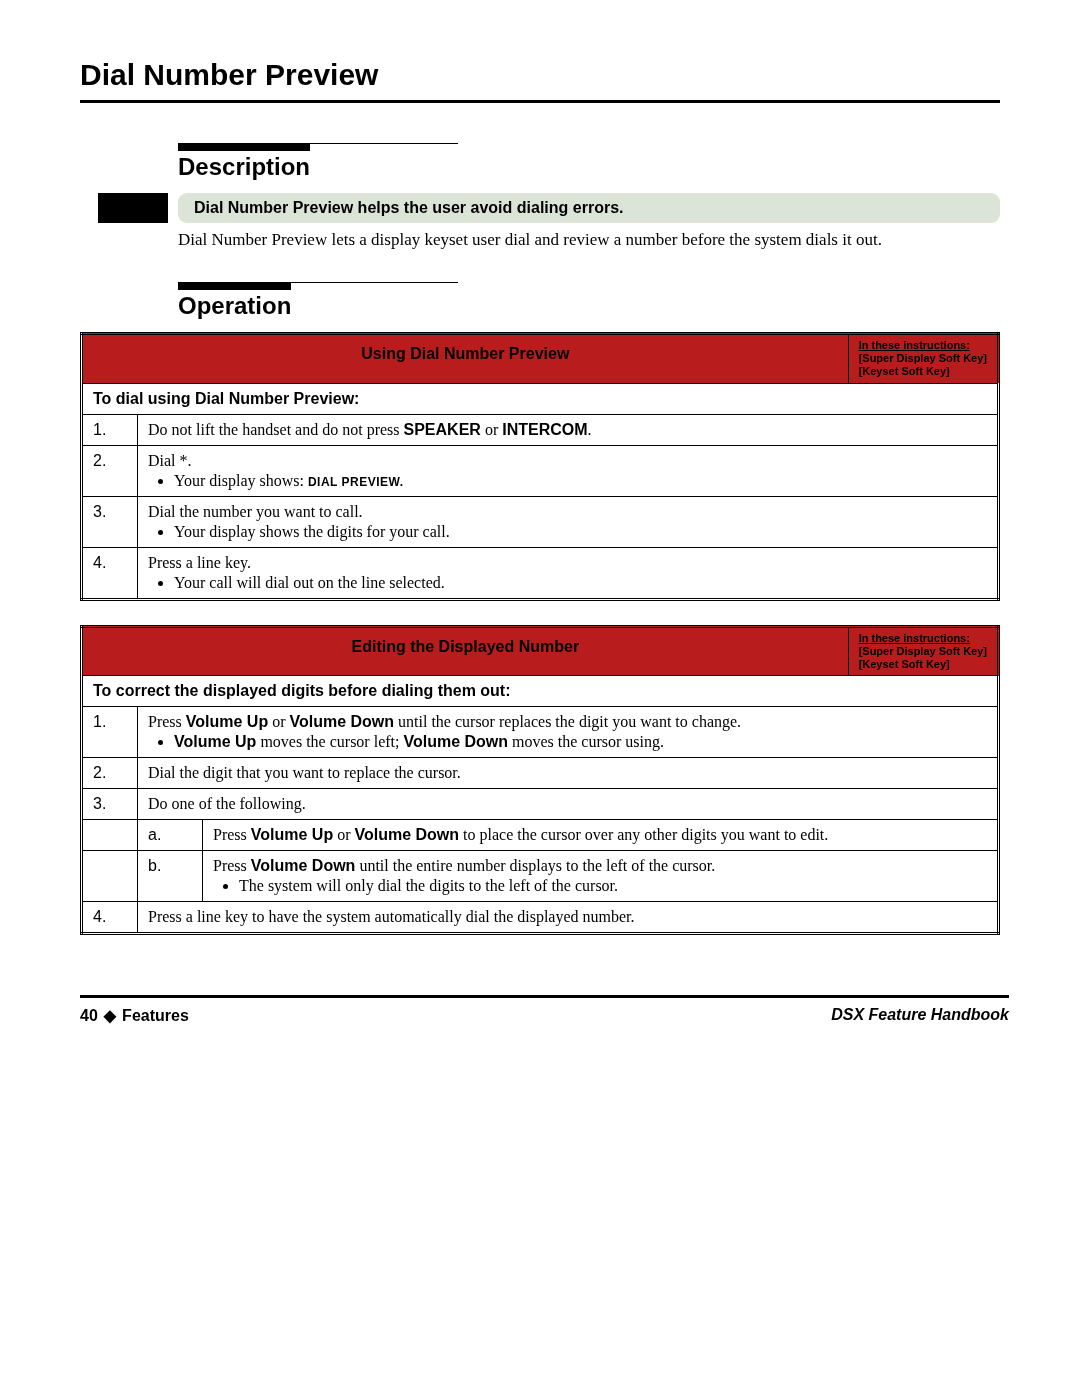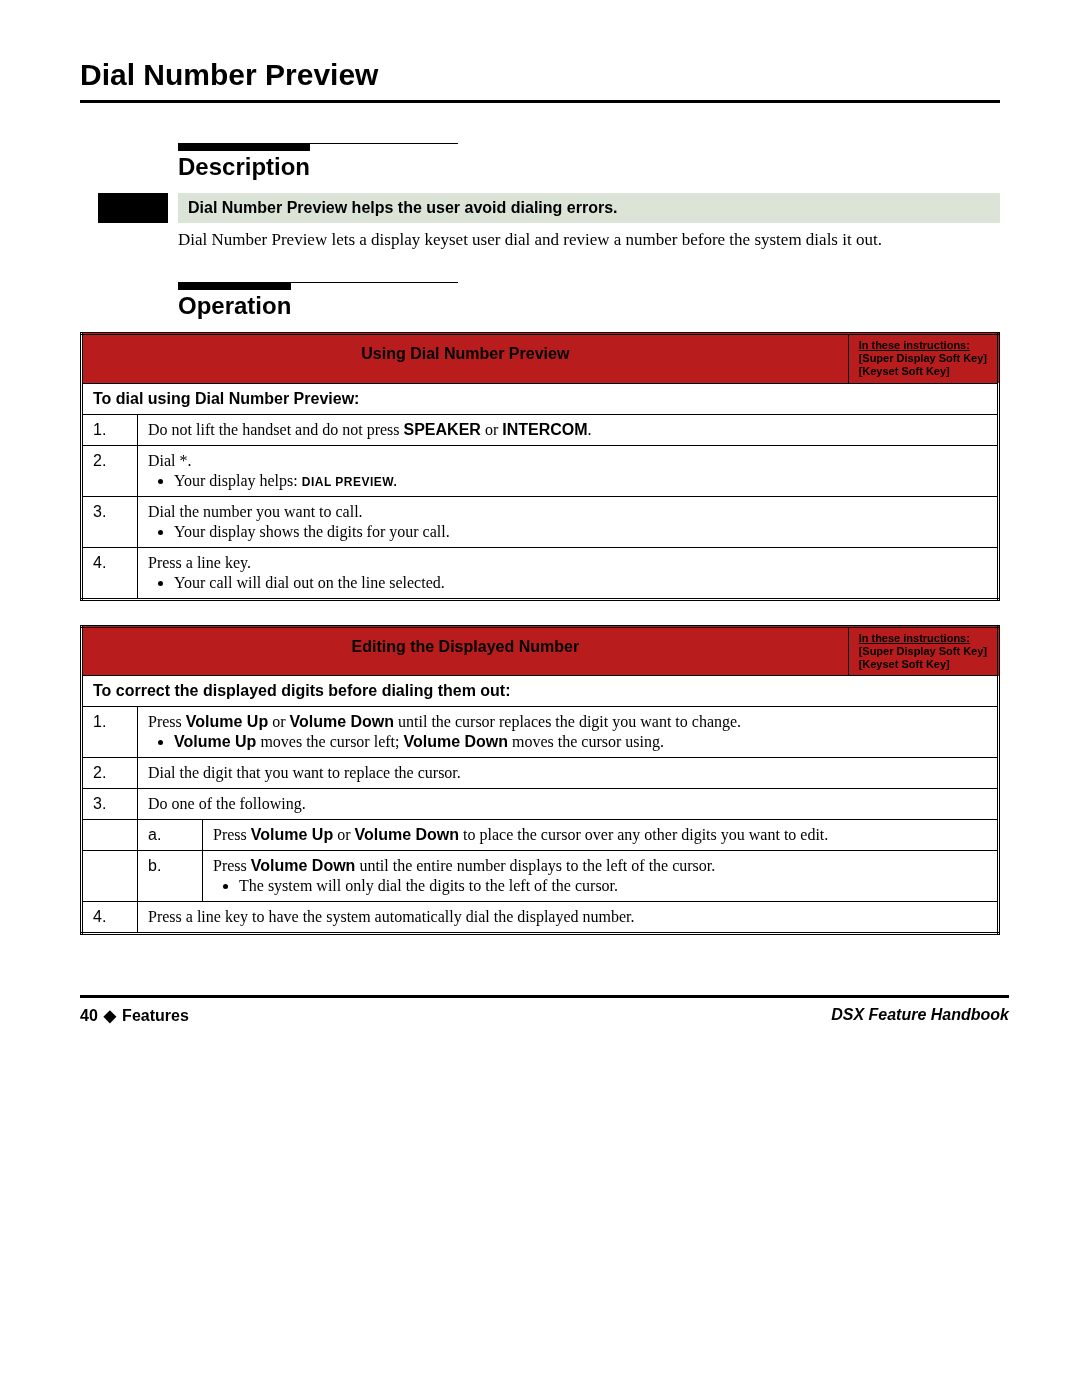--- a/index.html
+++ b/index.html
@@ -58,24 +58,25 @@
   .black-box {
     width: 70px;
     background: #000;
     margin-right: 10px;
     margin-left: -80px;
     flex-shrink: 0;
   }
   .summary-bar {
     flex: 1;
     background: #dce4d7;
-    padding: 6px 10px;
-    font-family: Arial, Helvetica, sans-serif;
-    font-weight: bold;
-    font-size: 16px;
+    padding: 6px 16px;
+    font-family: Arial, Helvetica, sans-serif;
+    font-weight: bold;
+    font-size: 16px;
+    border-radius: 9px;
   }
   .body-text {
     font-family: "Times New Roman", serif;
     font-size: 17px;
     line-height: 1.35;
     margin: 6px 0 30px 0;
   }
   .op-table {
     width: 100%;
     border: 3px double #000;
@@ -208,21 +209,21 @@
       <td class="num-col">1.</td>
       <td class="step-content">
         <span>Do not lift the handset and do not press </span><span class="b">SPEAKER</span><span> or </span><span class="b">INTERCOM</span><span>.</span>
       </td>
     </tr>
     <tr>
       <td class="num-col">2.</td>
       <td class="step-content">
         <span>Dial *.</span>
         <ul class="bullet-list">
-              <li><span>Your display helps: </span><span class="sc">DIAL PREVIEW.</span></li>
+              <li><span>Your display shows: </span><span class="sc">DIAL PREVIEW.</span></li>
             </ul>
       </td>
     </tr>
     <tr>
       <td class="num-col">3.</td>
       <td class="step-content">
         <span>Dial the number you want to call.</span>
         <ul class="bullet-list">
               <li>Your display shows the digits for your call.</li>
             </ul>

